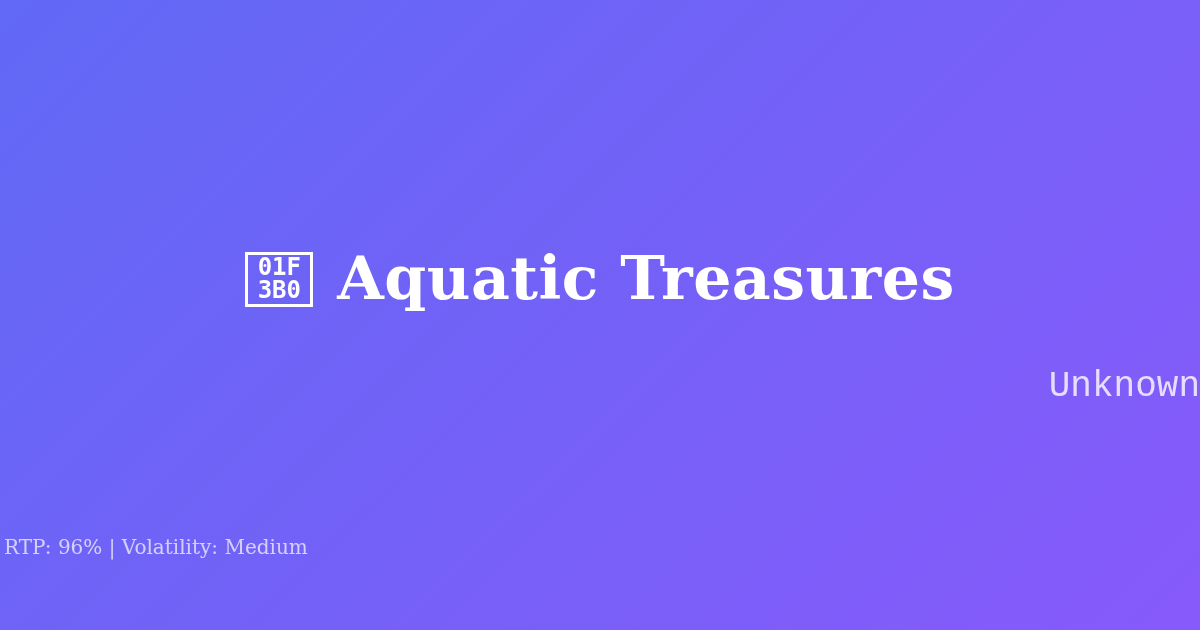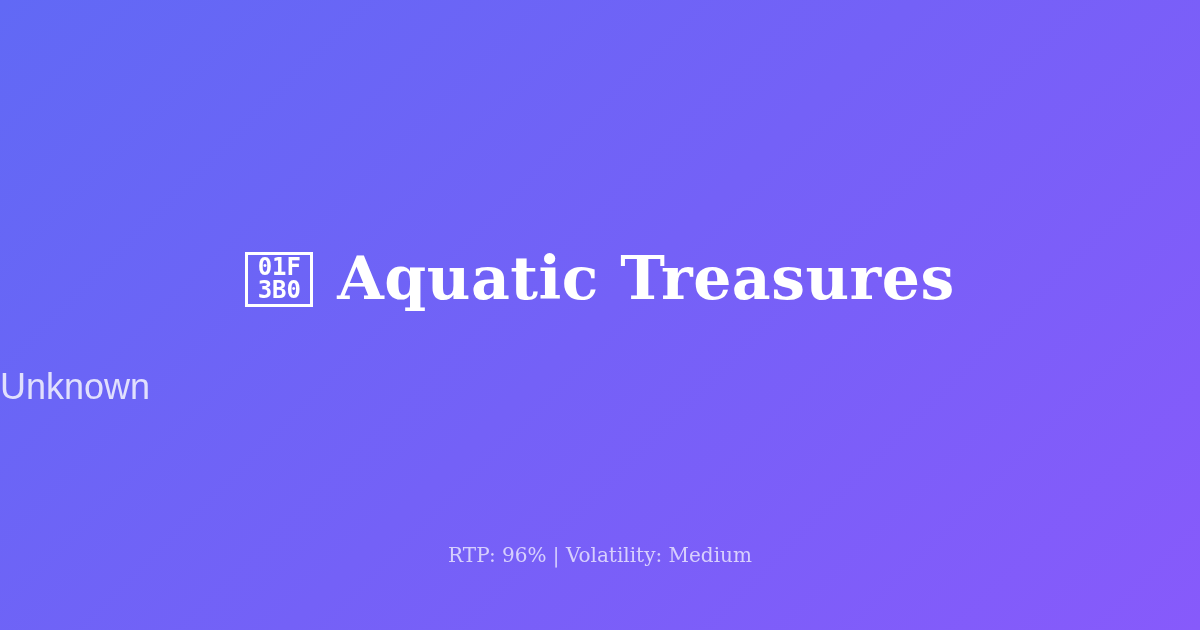--- a/index.html
+++ b/index.html
@@ -80,42 +80,42 @@
     margin: 0;
     padding: 0;
   }
 
   
   .subtitle {
     position: absolute;
     top: 366px;
     left: 0;
     right: 0;
-    text-align: left;
-    font-family: Liberation Sans, sans-serif;
+    text-align: right;
+    font-family: Liberation Mono, monospace;
     font-size: 36px;
     font-weight: 400;
     line-height: 42px;
     color: rgba(255, 255, 255, 0.80);
     margin: 0;
   }
 
   
   .meta-line {
     position: absolute;
     top: 530px;
     left: 0;
     right: 0;
-    text-align: center;
+    text-align: left;
     font-family: "DejaVu Serif", "Liberation Serif", serif;
     font-size: 20px;
     font-weight: 400;
     line-height: 26px;
     color: rgba(255, 255, 255, 0.70);
-    margin: 12px;
+    margin: 4px;
   }
 </style>
 </head>
 <body>
 
 <div class="card">
 
   <div class="title-row">
 
     <span class="tofu-icon">

